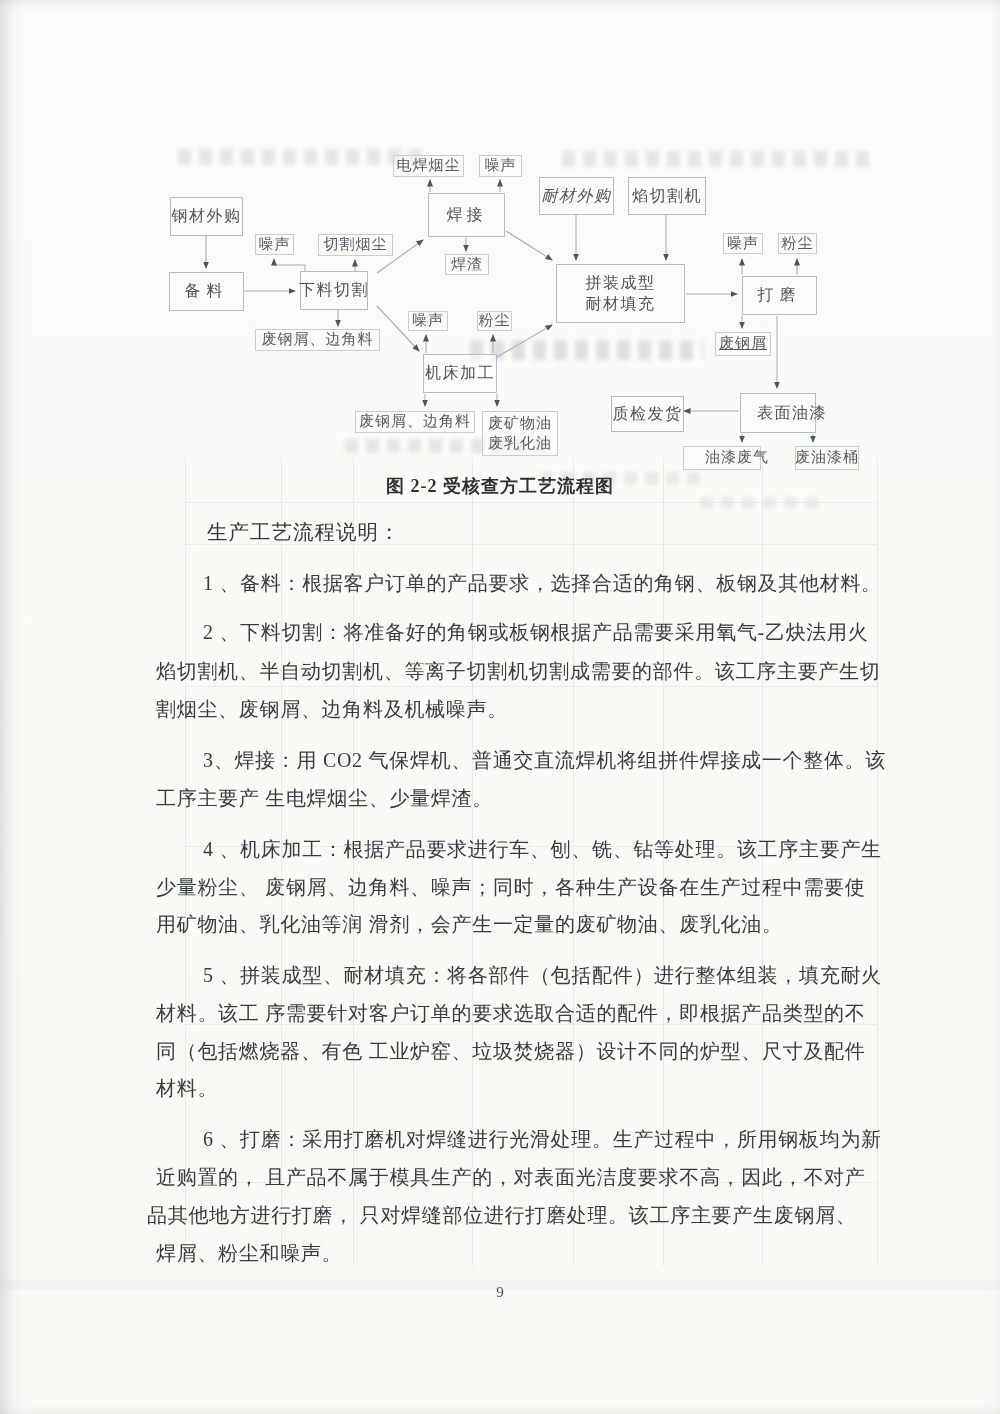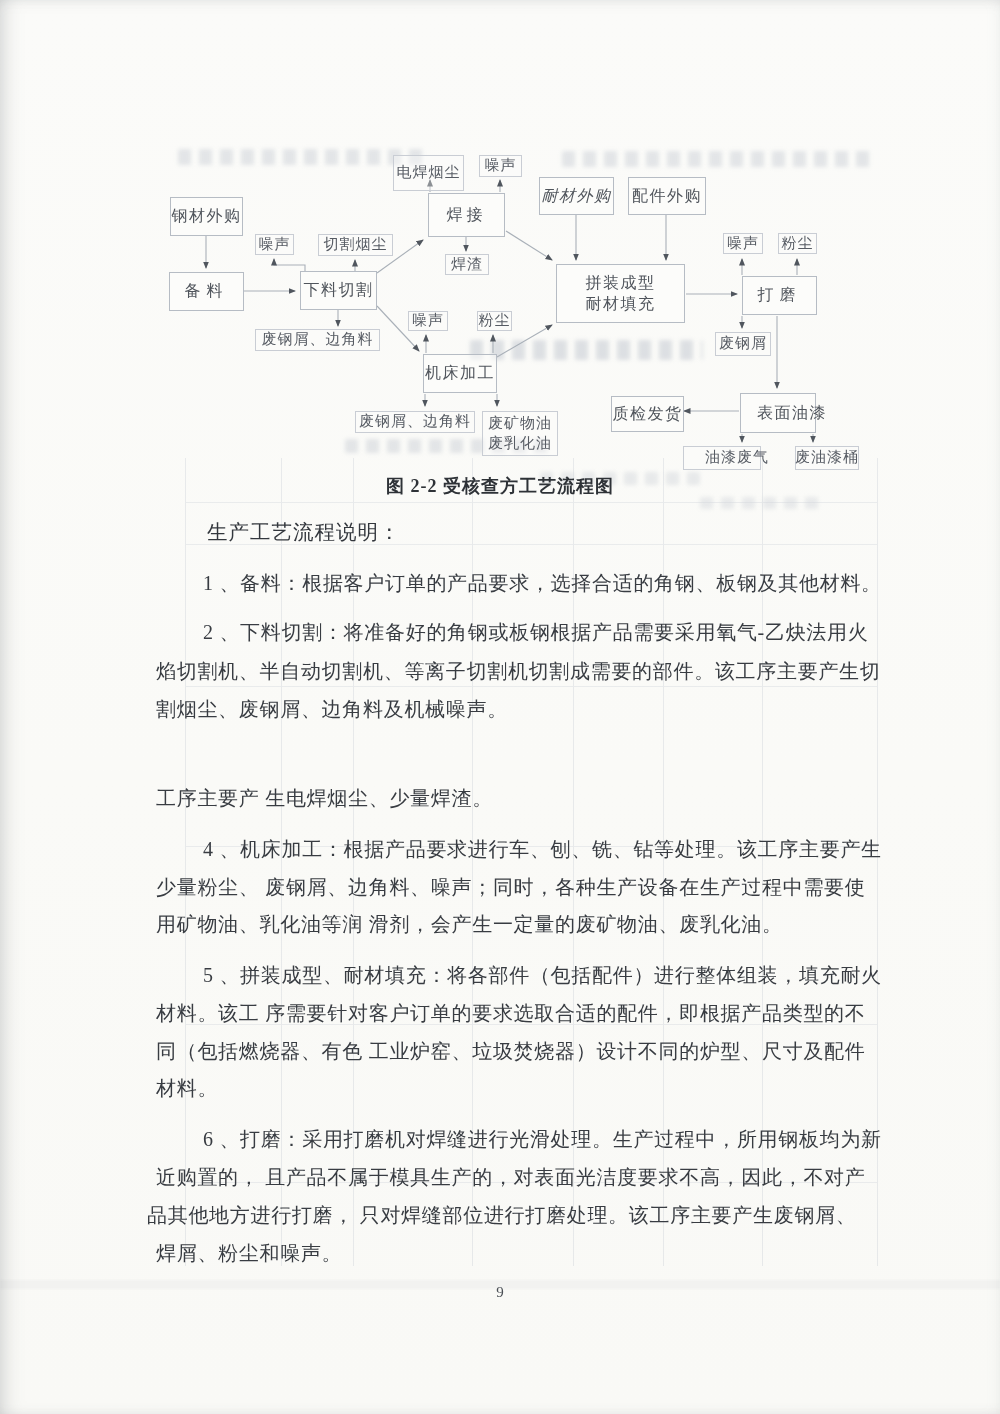--- a/index.html
+++ b/index.html
@@ -113,21 +113,21 @@
       <path d="M813,434 V442" marker-end="url(#ah)"></path>
     </g>
   </svg>
 
   <div class="node" style="left:170px;top:197px;width:73px;height:39px;">
       <span>钢材外购</span>
     </div>
   <div class="node" style="left:169px;top:272px;width:75px;height:39px;letter-spacing:6px;">
       <span>备料</span>
     </div>
-  <div class="node" style="left:300px;top:271px;width:77px;height:39px;">
+  <div class="node" style="left:300px;top:271px;width:68px;height:39px;">
       <span>下料切割</span>
     </div>
   <div class="node" style="left:428px;top:193px;width:77px;height:44px;letter-spacing:4px;">
       <span>焊接</span>
     </div>
   <div class="node" style="left:556px;top:264px;width:129px;height:59px;">
     <span>拼装成型</span>
     <span>耐材填充</span>
   </div>
   <div class="node" style="left:423px;top:354px;width:74px;height:39px;">
@@ -139,24 +139,24 @@
   <div class="node" style="left:740px;top:393px;width:76px;height:40px;padding-left:28px;">
       <span>表面油漆</span>
     </div>
   <div class="node" style="left:605px;top:396px;width:73px;height:36px;margin-left:6px;">
       <span>质检发货</span>
     </div>
   <div class="node" style="left:539px;top:177px;width:75px;height:38px;font-style:italic;">
       <span>耐材外购</span>
     </div>
   <div class="node" style="left:628px;top:177px;width:78px;height:38px;">
-      <span>配件外购</span>
-    </div>
-
-  <div class="node em" style="left:393px;top:155px;width:71px;height:36px;">
+      <span>焰切割机</span>
+    </div>
+
+  <div class="node em" style="left:393px;top:155px;width:71px;height:22px;">
       <span>电焊烟尘</span>
     </div>
   <div class="node em" style="left:479px;top:155px;width:43px;height:22px;">
       <span>噪声</span>
     </div>
   <div class="node em" style="left:255px;top:234px;width:39px;height:21px;">
       <span>噪声</span>
     </div>
   <div class="node em" style="left:318px;top:234px;width:75px;height:22px;">
       <span>切割烟尘</span>
@@ -179,38 +179,39 @@
   <div class="node em" style="left:778px;top:233px;width:39px;height:21px;">
       <span>粉尘</span>
     </div>
   <div class="node em" style="left:355px;top:411px;width:120px;height:22px;">
       <span>废钢屑、边角料</span>
     </div>
   <div class="node em" style="left:482px;top:411px;width:76px;height:45px;">
     <span>废矿物油</span>
     <span>废乳化油</span>
   </div>
-  <div class="node em" style="left:715px;top:332px;width:56px;height:24px;">
+  <div class="node em" style="left:715px;top:332px;width:56px;height:24px;text-decoration:underline;">
       <span>废钢屑</span>
     </div>
   <div class="node em" style="left:683px;top:446px;width:78px;height:24px;padding-left:30px;">
       <span>油漆废气</span>
     </div>
   <div class="node em" style="left:795px;top:446px;width:64px;height:24px;">
       <span>废油漆桶</span>
     </div>
 
   <div class="caption">图 2-2 受核查方工艺流程图</div>
 
   <div class="heading">生产工艺流程说明：</div>
 
   <div class="bline" style="left:203px;top:570px;">1 、备料：根据客户订单的产品要求，选择合适的角钢、板钢及其他材料。</div>
   <div class="bline" style="left:203px;top:619px;">2 、下料切割：将准备好的角钢或板钢根据产品需要采用氧气-乙炔法用火</div>
   <div class="bline" style="left:156px;top:658px;">焰切割机、半自动切割机、等离子切割机切割成需要的部件。该工序主要产生切</div>
   <div class="bline" style="left:156px;top:696px;">割烟尘、废钢屑、边角料及机械噪声。</div>
+  <div class="bline" style="left:203px;top:747px;">3、焊接：用 CO2 气保焊机、普通交直流焊机将组拼件焊接成一个整体。该</div>
   <div class="bline" style="left:156px;top:785px;">工序主要产 生电焊烟尘、少量焊渣。</div>
   <div class="bline" style="left:203px;top:836px;">4 、机床加工：根据产品要求进行车、刨、铣、钻等处理。该工序主要产生</div>
   <div class="bline" style="left:156px;top:874px;">少量粉尘、 废钢屑、边角料、噪声；同时，各种生产设备在生产过程中需要使</div>
   <div class="bline" style="left:156px;top:911px;">用矿物油、乳化油等润 滑剂，会产生一定量的废矿物油、废乳化油。</div>
   <div class="bline" style="left:203px;top:962px;">5 、拼装成型、耐材填充：将各部件（包括配件）进行整体组装，填充耐火</div>
   <div class="bline" style="left:156px;top:1000px;">材料。该工 序需要针对客户订单的要求选取合适的配件，即根据产品类型的不</div>
   <div class="bline" style="left:156px;top:1038px;">同（包括燃烧器、有色 工业炉窑、垃圾焚烧器）设计不同的炉型、尺寸及配件</div>
   <div class="bline" style="left:156px;top:1075px;">材料。</div>
   <div class="bline" style="left:203px;top:1126px;">6 、打磨：采用打磨机对焊缝进行光滑处理。生产过程中，所用钢板均为新</div>
   <div class="bline" style="left:156px;top:1164px;">近购置的， 且产品不属于模具生产的，对表面光洁度要求不高，因此，不对产</div>

